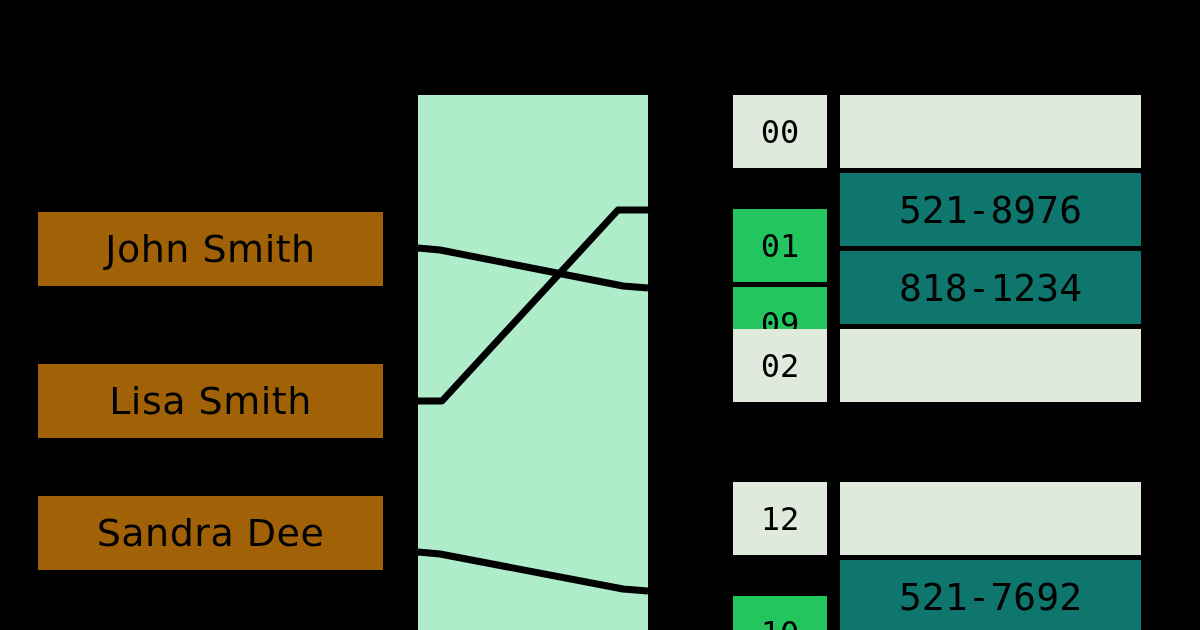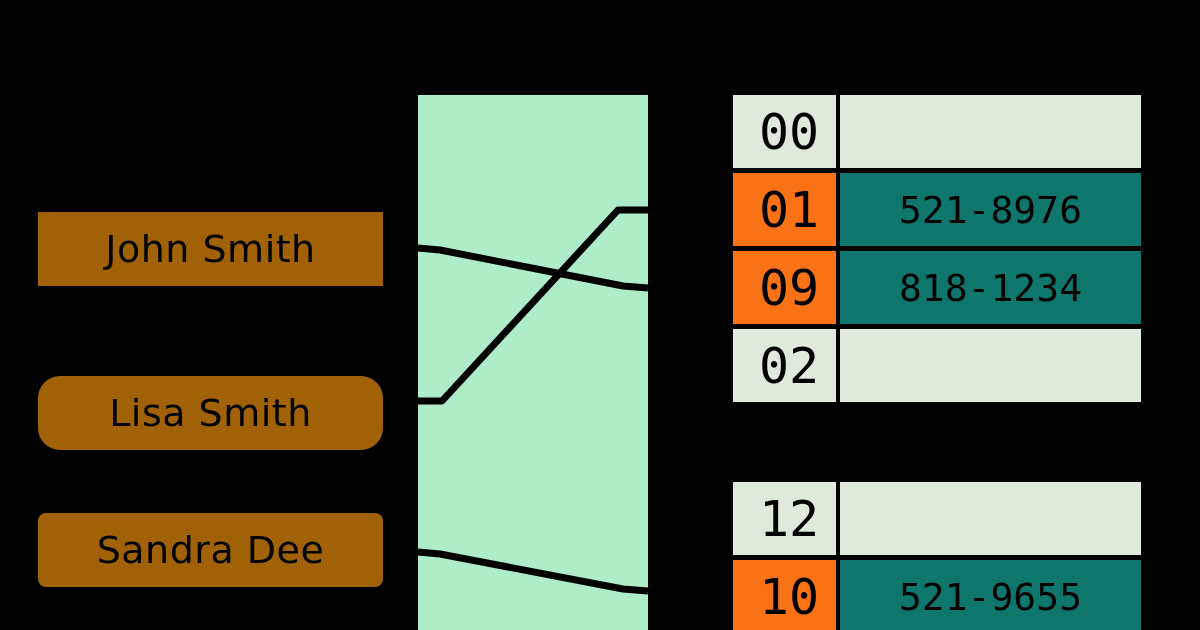--- a/index.html
+++ b/index.html
@@ -27,22 +27,22 @@
     display: flex;
     align-items: center;
     justify-content: center;
     color: #000000;
     font-size: 38px;
     line-height: 1;
     letter-spacing: 0.5px;
     white-space: nowrap;
   }
   #key-0 { top: 212px; }
-  #key-1 { top: 376px; border-radius: 22px; }
-  #key-2 { top: 513px; border-radius: 8px; }
+  #key-1 { top: 364px; }
+  #key-2 { top: 496px; }
 
   
   #hash-panel {
     position: absolute;
     left: 418px;
     top: 95px;
     width: 230px;
     height: 535px;
     background: #aeecca;
   }
@@ -73,27 +73,26 @@
 
   .bucket-index {
     position: absolute;
     left: 0;
     top: 0;
     width: 94px;
     height: 73px;
     display: flex;
     align-items: center;
     justify-content: center;
-    font-size: 50px;
+    font-size: 32px;
     color: #000000;
     font-family: "DejaVu Sans Mono", monospace;
     background: #dfe9dc;
-    padding-left: 9px;
   }
-  .bucket-index.filled { background: #f97316; }
+  .bucket-index.filled { background: #22c55e; margin-top: 36px; }
 
   .bucket-value {
     position: absolute;
     left: 107px;
     top: 0;
     width: 301px;
     height: 73px;
     display: flex;
     align-items: center;
     justify-content: center;
@@ -179,18 +178,18 @@
       <div class="bucket-value">
         <span></span>
       </div>
     </div>
 
     <div class="bucket-row">
       <div class="bucket-index filled">
         <span>10</span>
       </div>
       <div class="bucket-value filled">
-        <span>521-9655</span>
+        <span>521-7692</span>
       </div>
     </div>
   </div>
 
 </div>
 
 </body></html>

